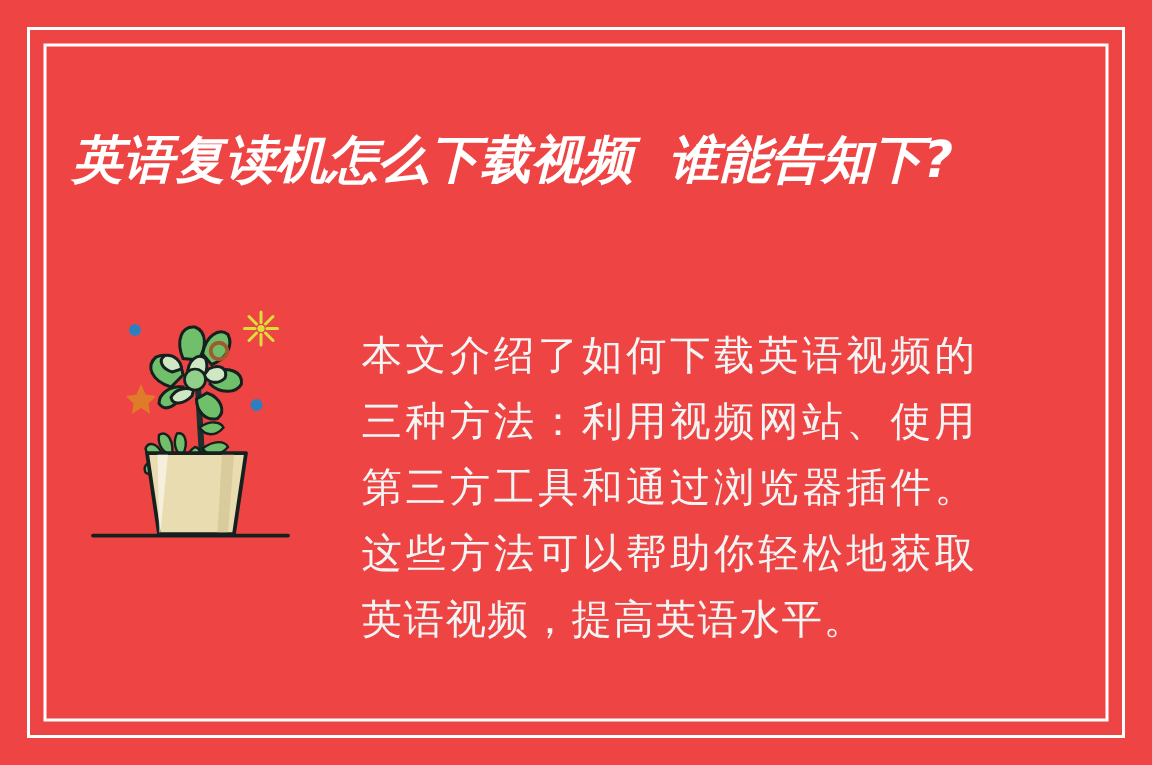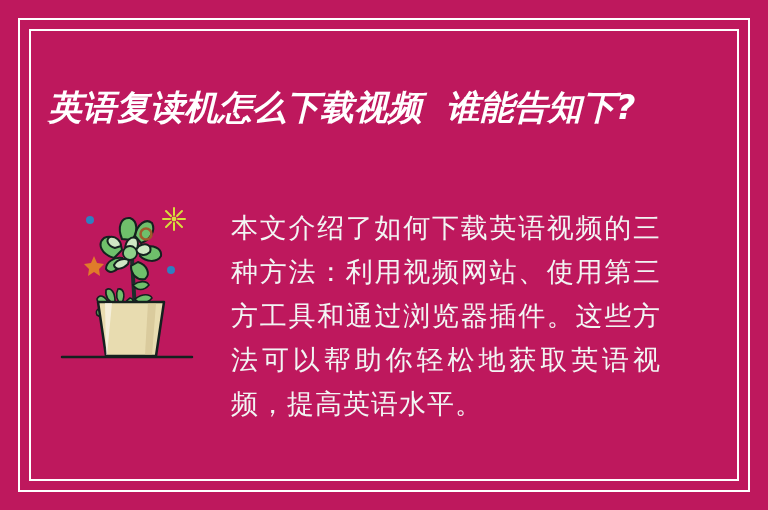--- a/index.html
+++ b/index.html
@@ -12,21 +12,21 @@
     height: 510px;
     overflow: hidden;
     background: #1d4349;
     font-family: "Liberation Sans", sans-serif;
   }
 
   #card {
     position: relative;
     width: 768px;
     height: 510px;
-    background: #be185d;
+    background: #ef4444;
     box-sizing: border-box;
   }
 
   
   .frame-outer {
     position: absolute;
     left: 18px;
     top: 18px;
     width: 732px;
     height: 474px;
@@ -82,21 +82,21 @@
     top: 206px;
     width: 430px;
     color: #f2f5f4;
     font-family: "DejaVu Serif", "Liberation Serif", serif;
     font-size: 27px;
     line-height: 44px;
     letter-spacing: 1px;
     text-align: justify;
   }
   .body-copy p {
-    margin: 0;
+    margin: 10px;
   }
 </style>
 </head>
 <body>
 
 <div id="card">
 
   <div class="frame-outer"></div>
   <div class="frame-inner"></div>
 

